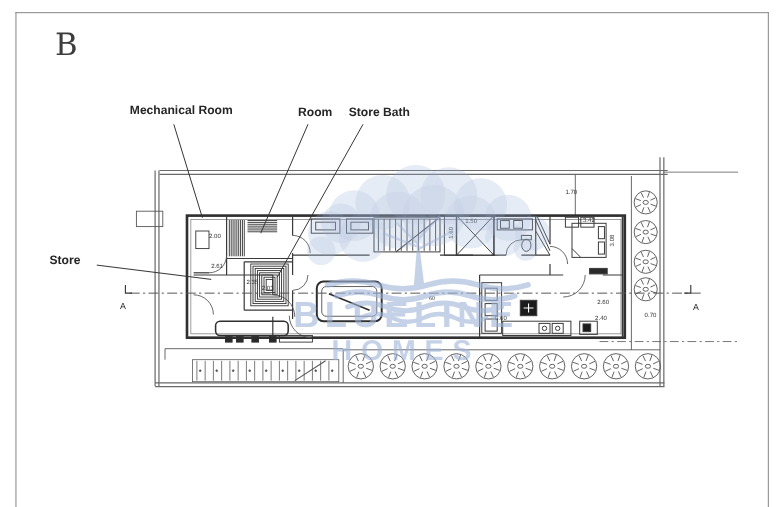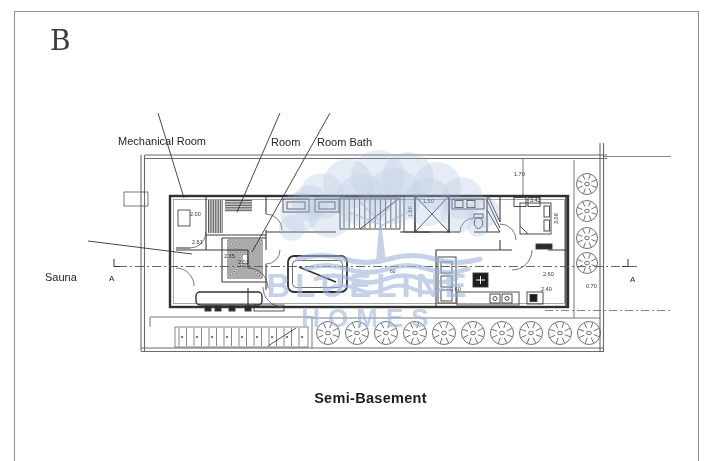--- a/index.html
+++ b/index.html
@@ -2,41 +2,41 @@
 <html><head>
 <meta charset="utf-8">
 <style>
   html,body{margin:0;padding:0;background:#fff;}
   .page{position:relative;width:705px;height:461px;background:#fff;overflow:hidden;
         font-family:"Liberation Sans",sans-serif;}
   .sheet-border{position:absolute;left:14px;top:11px;width:683px;height:455px;
         border:1.5px solid #8f8f8f;border-bottom:none;}
   .plan-letter{position:absolute;left:50px;top:24px;font-family:"DejaVu Serif",serif;
         font-size:28px;color:#3d3d3d;letter-spacing:1px;}
-  .callout{position:absolute;font-size:11px;font-weight:normal;color:#262626;white-space:nowrap;margin-top:40px;}
+  .callout{position:absolute;font-size:11px;font-weight:bold;color:#262626;white-space:nowrap;}
   .co-mech{left:118px;top:95px;}
   .co-sauna{left:271px;top:96px;}
   .co-steam{left:317px;top:96px;}
   .co-store{left:45px;top:231px;}
   .floor-title{position:absolute;left:288px;top:390px;width:165px;text-align:center;
         font-size:14.5px;font-weight:bold;color:#1d1d1d;letter-spacing:.3px;}
   svg{position:absolute;left:0;top:0;}
   text{font-family:"Liberation Sans",sans-serif;}
 </style>
 </head>
 <body>
 
 <div class="page">
   <div class="sheet-border"></div>
   <div class="plan-letter">B</div>
 
   <div class="callout co-mech">Mechanical Room</div>
   <div class="callout co-sauna">Room</div>
-  <div class="callout co-steam">Room Bath</div>
-  <div class="callout co-store">Sauna</div>
+  <div class="callout co-steam">Store Bath</div>
+  <div class="callout co-store">Store</div>
 
   <svg width="705" height="461" viewBox="0 0 705 461">
 
     <g stroke="#6a6a6a" stroke-width="1.1" fill="none">
       <path d="M145,155 H607 M145,158.5 H607"></path>
       <path d="M141,155 V351 M144.5,155 V351"></path>
       <path d="M141,348 H604 M141,351.5 H604"></path>
       <path d="M600,143 V351.5 M603.5,143 V351.5"></path>
       <path d="M603,156.5 H671" stroke-width="0.8"></path>
     </g>
@@ -462,14 +462,13 @@
           <path d="M298,259 q22.75,-7 45.5,0 t45.5,0 t45.5,0 t45.5,0" stroke-width="5"></path>
           <path d="M306,269 q20.25,-7 40.5,0 t40.5,0 t40.5,0 t40.5,0" stroke-width="5"></path>
           <path d="M316,279 q17.5,-7 35,0 t35,0 t35,0 t35,0" stroke-width="4.5"></path>
           <path d="M328,289 q14.25,-7 28.5,0 t28.5,0 t28.5,0 t28.5,0" stroke-width="4"></path>
         </g>
       <text id="wm-line1" x="369" y="297" text-anchor="middle" font-size="33" font-weight="bold" letter-spacing="5" fill="#9db3d7">BLUELINE</text>
       <text id="wm-line2" x="369" y="327" text-anchor="middle" font-size="26" font-weight="bold" letter-spacing="8" fill="#9db3d7">HOMES</text>
     </g>
   </svg>
 
-  <div class="floor-title">Semi-Basement</div>
 </div>
 
 </body></html>

